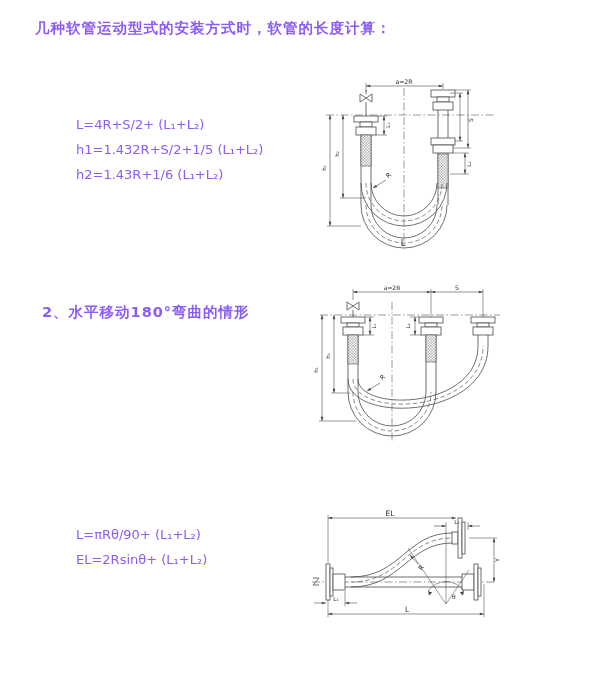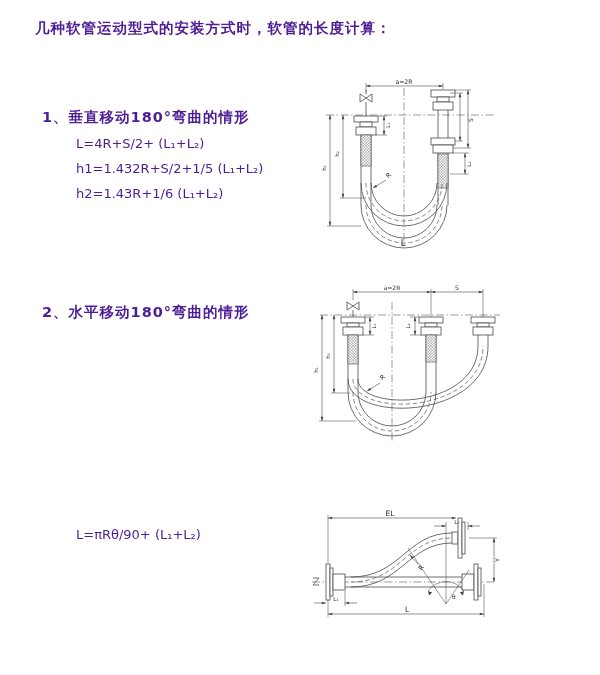--- a/index.html
+++ b/index.html
@@ -1,17 +1,17 @@
 <!DOCTYPE html>
 <html><head>
 <meta charset="utf-8">
 <style>
   html,body{margin:0;padding:0;background:#ffffff;}
   .page{position:relative;width:600px;height:675px;background:#fff;overflow:hidden;
-        font-family:"DejaVu Sans","Liberation Sans",sans-serif;color:#4c1d95;border-radius:24px;}
+        font-family:"DejaVu Sans","Liberation Sans",sans-serif;color:#8b5cf6;border-radius:24px;}
   .title{position:absolute;left:35px;top:19px;font-size:14.5px;font-weight:600;letter-spacing:1px;}
   .section{position:absolute;}
   .sec1{left:42px;top:108px;} .sec2{left:42px;top:303px;text-align:center;} .sec3{left:42px;top:518px;}
   .heading{font-size:14.5px;font-weight:600;letter-spacing:1px;white-space:nowrap;}
   .formulas{margin:4px 0 0 34px;font-size:13px;white-space:nowrap;}
   .formulas .f{height:25px;line-height:25px;}
   svg{position:absolute;overflow:visible;}
   .d1{left:316px;top:76px;} .d2{left:314px;top:284px;} .d3{left:306px;top:506px;}
   svg line,svg path,svg rect{stroke:#4a4a4a;stroke-width:.8;fill:none;}
   svg .ext{stroke-width:.55;}
@@ -25,35 +25,35 @@
   svg text{fill:#2a2a2a;stroke:none;font-family:"DejaVu Sans","Liberation Sans",sans-serif;}
 </style>
 </head>
 <body>
 
 <div class="page">
 
   <div class="title">几种软管运动型式的安装方式时，软管的长度计算：</div>
 
   <div class="section sec1">
-    <div class="heading">1、垂直移动180°弯曲的情形</div>
     <div class="formulas">
       <div class="f">L=4R+S/2+ (L₁+L₂)</div>
       <div class="f">h1=1.432R+S/2+1/5 (L₁+L₂)</div>
       <div class="f">h2=1.43R+1/6 (L₁+L₂)</div>
     </div>
   </div>
 
   <div class="section sec2">
     <div class="heading">2、水平移动180°弯曲的情形</div>
   </div>
 
   <div class="section sec3">
     <div class="formulas">
       <div class="f">L=πRθ/90+ (L₁+L₂)</div>
+      <div class="f">EL=2Rsinθ+ (L₁+L₂)</div>
     </div>
   </div>
 
   <svg class="d1" width="190" height="182" viewBox="0 0 190 182">
     <g>
       <line class="cl" x1="10" y1="39" x2="180" y2="39"></line>
       <line class="cl" x1="88" y1="12" x2="88" y2="170"></line>
     </g>
 
     <g>

